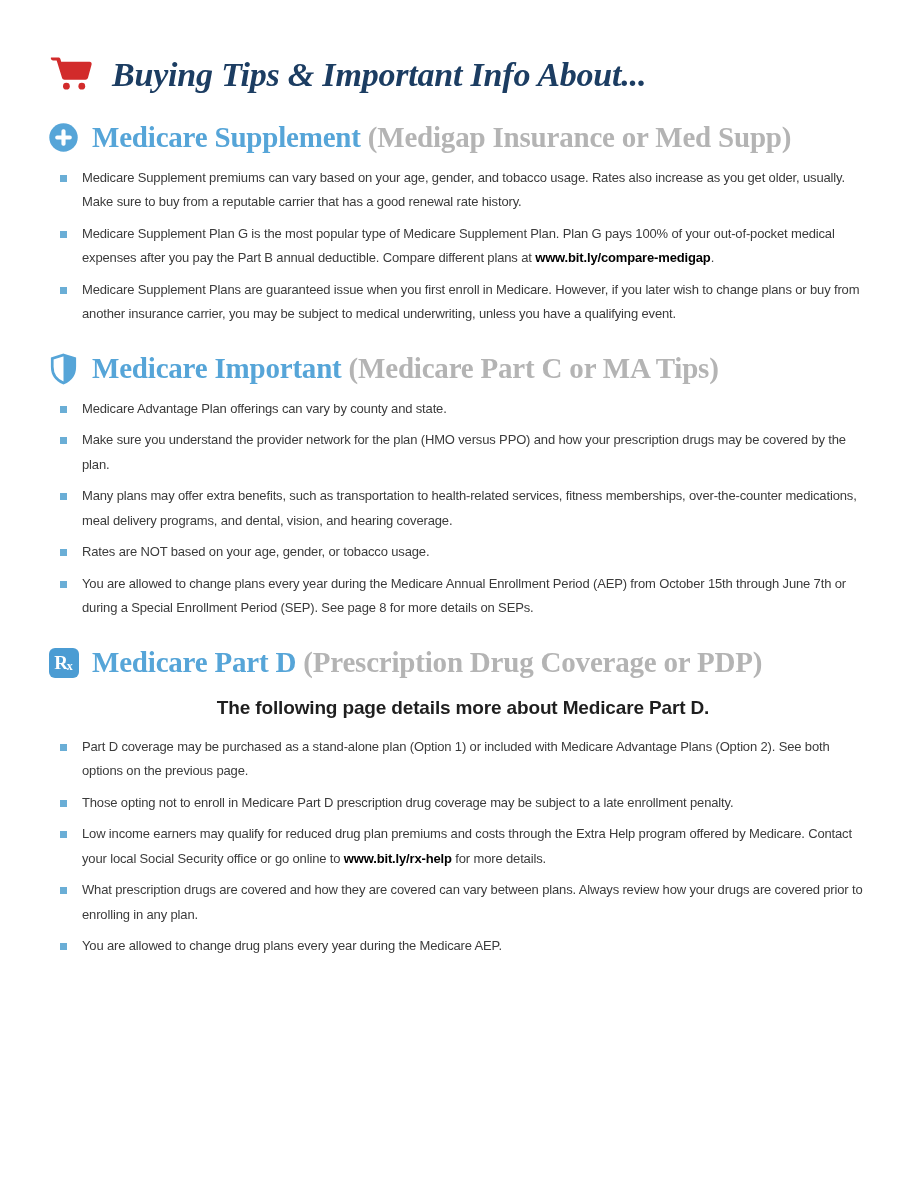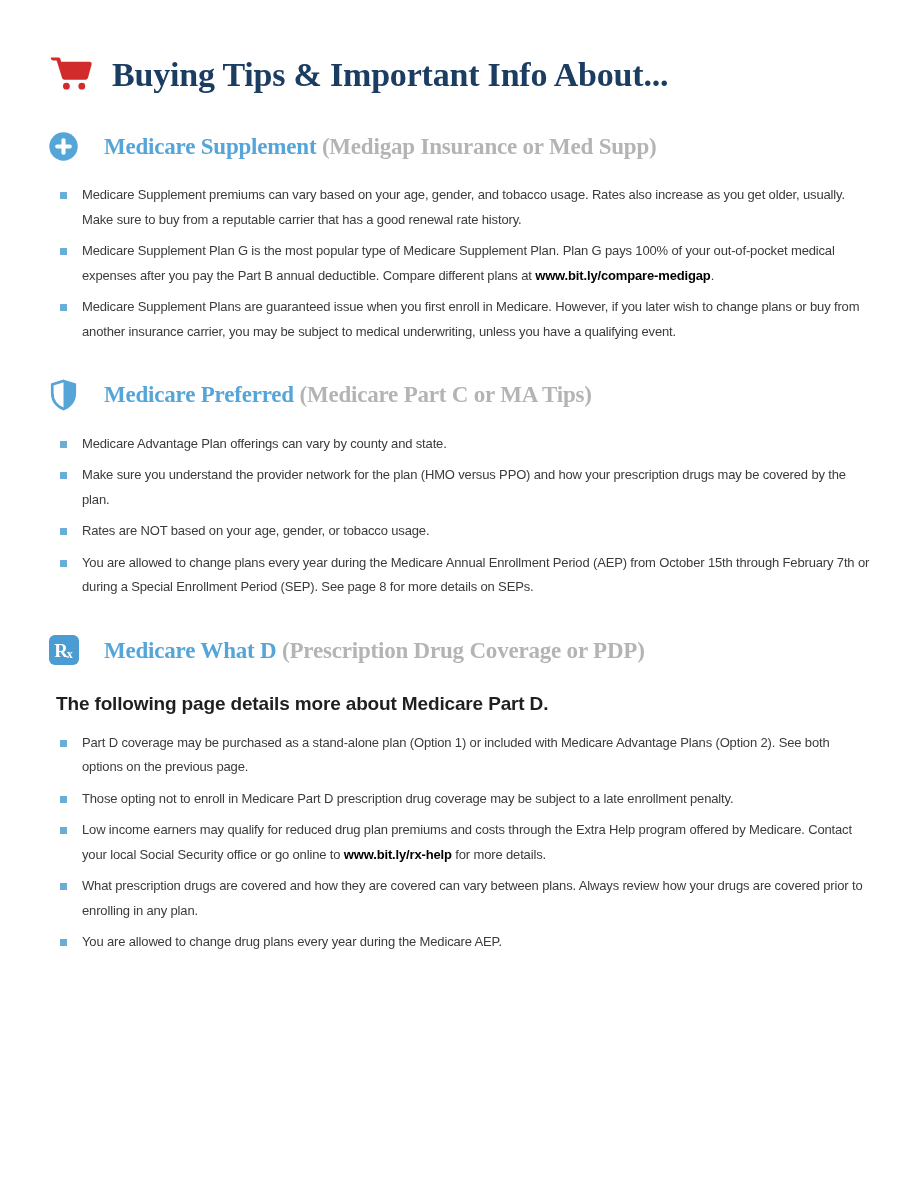--- a/index.html
+++ b/index.html
@@ -4,34 +4,34 @@
 <style>
   html,body{margin:0;padding:0;background:#ffffff;}
   body{
     width:918px;min-height:1188px;position:relative;
     font-family:"Liberation Sans","DejaVu Sans",sans-serif;
     color:#3b3b3b;box-sizing:border-box;
   }
   .page{width:918px;min-height:1188px;box-sizing:border-box;padding:44px 48px 0 48px;position:relative;}
 
   
-  .doc-header{display:flex;align-items:center;gap:16px;margin:6px 0 4px 0;}
+  .doc-header{display:flex;align-items:center;gap:16px;margin:6px 0 4px 0;font-style:italic;}
   .cart-wrap{width:48px;height:50px;flex:0 0 auto;display:flex;align-items:center;justify-content:center;}
   h1{
     font-family:"Liberation Serif","DejaVu Serif",serif;
     font-size:34px;font-weight:bold;color:#1c3d62;margin:0;letter-spacing:-0.2px;
   }
 
   
   .sec-head{display:flex;align-items:center;gap:13px;margin:26px 0 12px 0;}
   .sec-head.first{margin-top:22px;}
   .sec-icon{width:31px;height:31px;flex:0 0 auto;display:flex;align-items:center;justify-content:center;}
   h2{
     font-family:"Liberation Serif","DejaVu Serif",serif;
-    font-size:23px;font-weight:bold;margin:12px;line-height:1.1;letter-spacing:-0.2px;
+    font-size:29px;font-weight:bold;margin:0;line-height:1.1;letter-spacing:-0.2px;
   }
   h2 .t{color:#56a5d8;}
   h2 .sub{color:#b4b4b4;}
 
   
   .rx-box{
     width:30px;height:30px;background:#4b9cd3;border-radius:6px;
     color:#fff;font-family:"Liberation Serif","DejaVu Serif",serif;font-weight:bold;
     display:flex;align-items:center;justify-content:center;line-height:1;
   }
@@ -43,21 +43,21 @@
   ul.bullets li{
     position:relative;font-size:13px;line-height:24.5px;color:#3b3b3b;
     margin:0 0 7px 0;letter-spacing:-0.15px;
   }
   ul.bullets li::before{
     content:"";position:absolute;left:-22px;top:9px;width:7px;height:7px;background:#6aaed6;
   }
   .link{color:#000000;font-weight:bold;text-decoration:none;cursor:pointer;}
 
   .intro{
-    font-size:19px;font-weight:bold;color:#1f1f1f;margin:18px 0 16px 8px;letter-spacing:-0.15px;
+    font-size:19px;font-weight:bold;color:#1f1f1f;margin:18px 0 16px 8px;letter-spacing:-0.15px;text-align:center;
   }
 </style>
 </head>
 <body>
 
 <div class="page">
 
   <div class="doc-header">
     <span class="cart-wrap">
       <svg width="48" height="48" viewBox="0 0 24 24" aria-hidden="true">
@@ -88,38 +88,39 @@
         </ul>
       </section>
       <section>
         <div class="sec-head">
           <span class="sec-icon">
             <svg width="27" height="32" viewBox="0 0 24 28" aria-hidden="true">
               <path d="M12 1.5 L22 4.7 V12 C22 19 18 24 12 26.5 C6 24 2 19 2 12 V4.7 Z" fill="none" stroke="#56a5d8" stroke-width="2.4"></path>
               <path d="M12 1.5 L22 4.7 V12 C22 19 18 24 12 26.5 Z" fill="#56a5d8"></path>
             </svg>
           </span>
-          <h2><span class="t">Medicare Preferred</span><span class="sub"> (Medicare Part C or MA Tips)</span></h2>
+          <h2><span class="t">Medicare Important</span><span class="sub"> (Medicare Part C or MA Tips)</span></h2>
         </div>
         <ul class="bullets">
           <li>Medicare Advantage Plan offerings can vary by county and state.</li>
           <li>Make sure you understand the provider network for the plan (HMO versus PPO) and how your prescription drugs may be covered by the plan.</li>
+          <li>Many plans may offer extra benefits, such as transportation to health-related services, fitness memberships, over-the-counter medications, meal delivery programs, and dental, vision, and hearing coverage.</li>
           <li>Rates are NOT based on your age, gender, or tobacco usage.</li>
-          <li>You are allowed to change plans every year during the Medicare Annual Enrollment Period (AEP) from October 15th through February 7th or during a Special Enrollment Period (SEP). See page 8 for more details on SEPs.</li>
+          <li>You are allowed to change plans every year during the Medicare Annual Enrollment Period (AEP) from October 15th through June 7th or during a Special Enrollment Period (SEP). See page 8 for more details on SEPs.</li>
         </ul>
       </section>
       <section>
         <div class="sec-head">
           <span class="sec-icon">
             <span class="rx-box">
               <span class="big">R</span>
               <span class="small">x</span>
             </span>
           </span>
-          <h2><span class="t">Medicare What D</span><span class="sub"> (Prescription Drug Coverage or PDP)</span></h2>
+          <h2><span class="t">Medicare Part D</span><span class="sub"> (Prescription Drug Coverage or PDP)</span></h2>
         </div>
         <p class="intro">The following page details more about Medicare Part D.</p>
         <ul class="bullets">
           <li>Part D coverage may be purchased as a stand-alone plan (Option 1) or included with Medicare Advantage Plans (Option 2). See both options on the previous page.</li>
           <li>Those opting not to enroll in Medicare Part D prescription drug coverage may be subject to a late enrollment penalty.</li>
           <li>Low income earners may qualify for reduced drug plan premiums and costs through the Extra Help program offered by Medicare. Contact your local Social Security office or go online to <a class="link">www.bit.ly/rx-help</a> for more details.</li>
           <li>What prescription drugs are covered and how they are covered can vary between plans. Always review how your drugs are covered prior to enrolling in any plan.</li>
           <li>You are allowed to change drug plans every year during the Medicare AEP.</li>
         </ul>
       </section>

